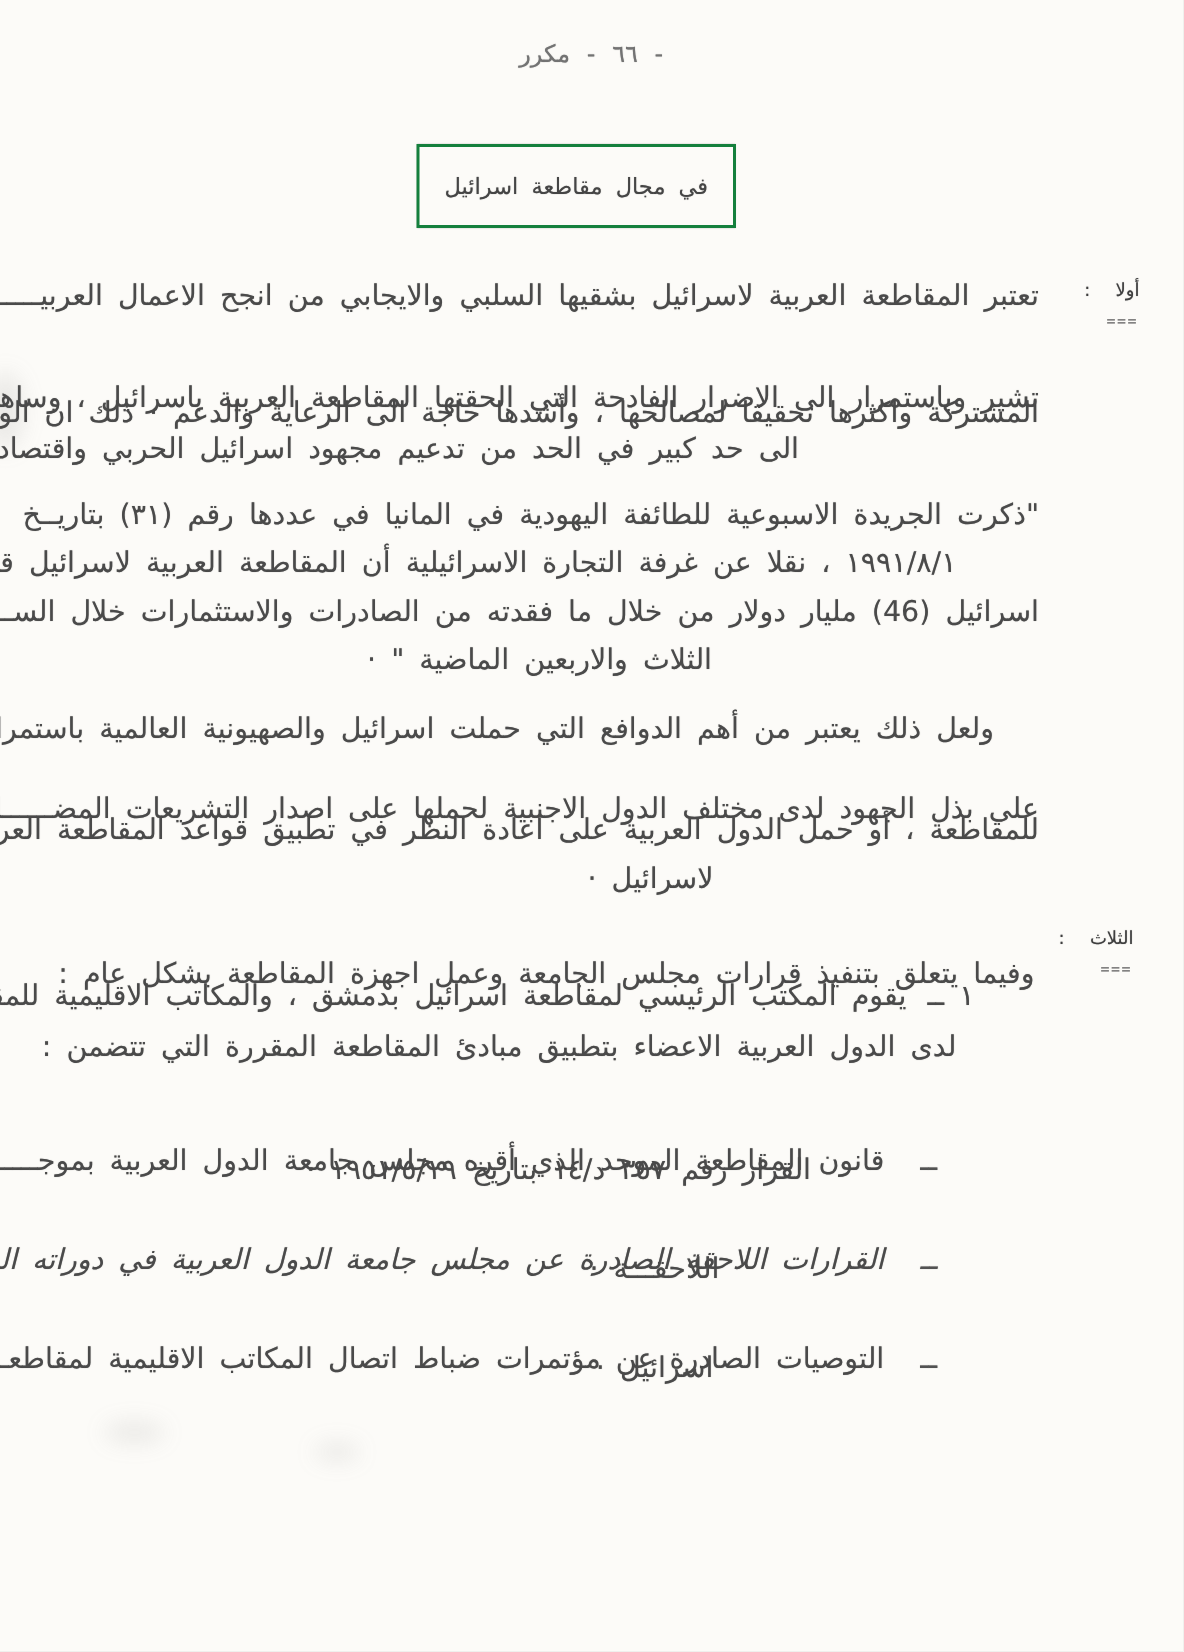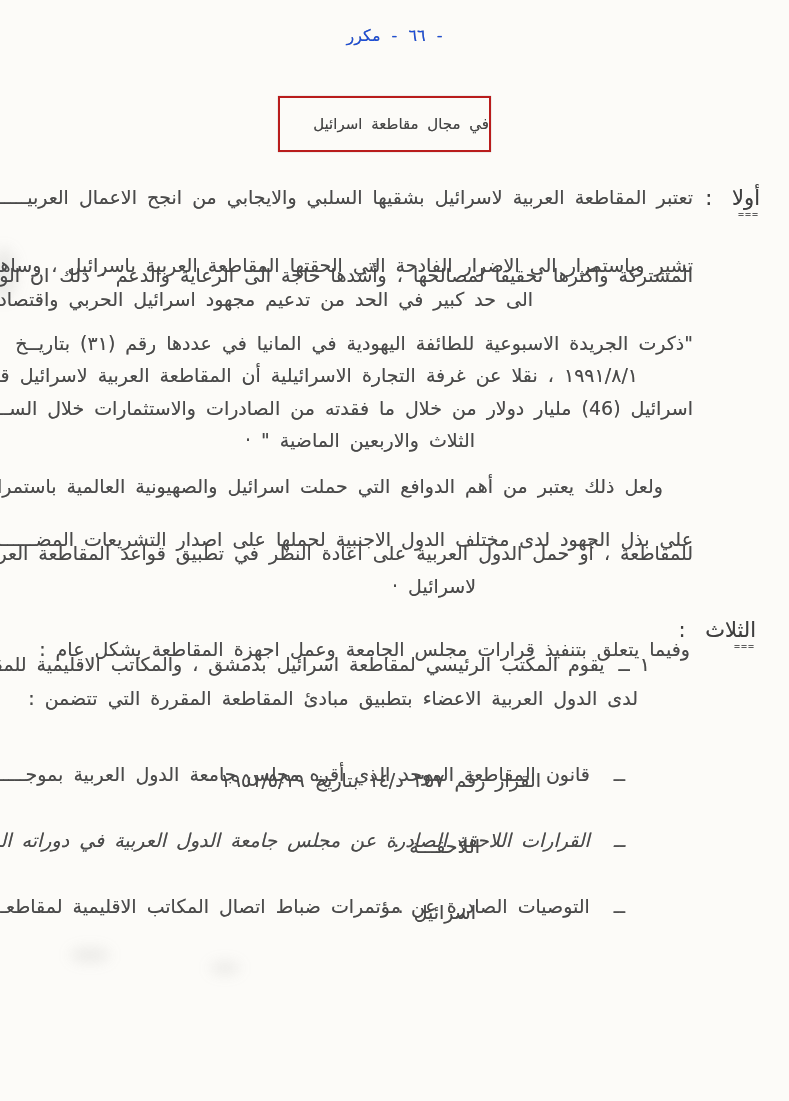--- a/index.html
+++ b/index.html
@@ -9,36 +9,36 @@
     margin:0 auto;
     background:#fcfbf8;
     overflow:hidden;
     direction:rtl;
     font-family:"DejaVu Sans",sans-serif;
     color:#4a4a4a;
   }
   .smudge{position:absolute;background:rgba(130,130,128,0.14);border-radius:50%;filter:blur(7px);}
   .page-number{
     position:absolute;top:26px;left:0;right:0;
-    text-align:center;font-size:16px;color:#1d4ed8;
+    text-align:center;font-size:16px;color:#737373;
     word-spacing:6px;letter-spacing:1px;
     text-shadow:0 0 .6px rgba(60,60,60,.6);
   }
   .title-box{
     position:absolute;top:96px;left:278px;width:209px;height:52px;
-    border:2px solid #b91c1c;
-    display:flex;align-items:center;justify-content:flex-start;
+    border:2px solid #15803d;
+    display:flex;align-items:center;justify-content:center;
     box-shadow:0 0 1px rgba(90,90,90,.5);
   }
   .title-box .t{
     font-size:15px;color:#454545;word-spacing:4px;
     text-shadow:0 0 .6px rgba(70,70,70,.6);
   }
   .sec-label{
-    position:absolute;font-size:21px;color:#3f3f3f;white-space:nowrap;
+    position:absolute;font-size:12px;color:#3f3f3f;white-space:nowrap;
     word-spacing:13px;text-shadow:0 0 .6px rgba(60,60,60,.6);
   }
   .sec-eq{
     position:absolute;font-size:10px;color:#5c5c5c;letter-spacing:1px;
     font-family:"DejaVu Sans Mono",monospace;
   }
   .line{
     position:absolute;white-space:nowrap;
     font-size:19px;color:#4a4a4a;word-spacing:4px;
     text-shadow:0 0 .6px rgba(75,75,75,.55);

